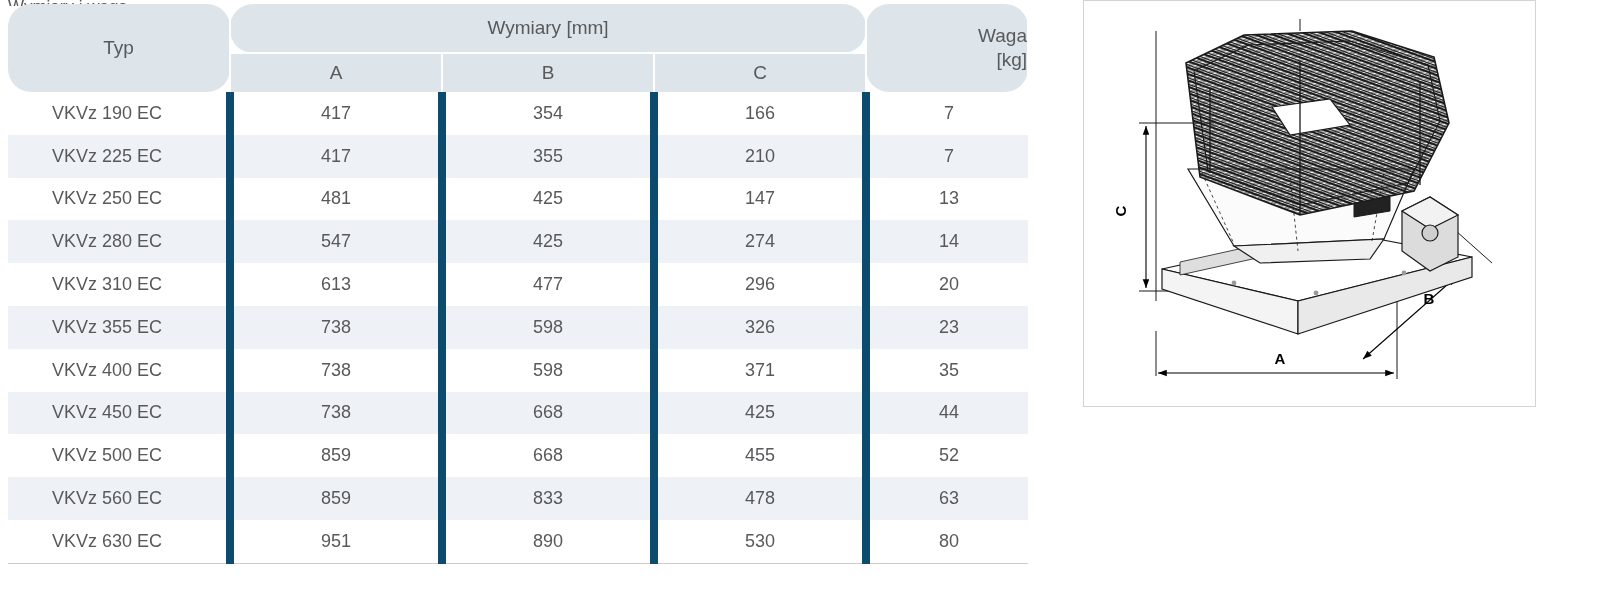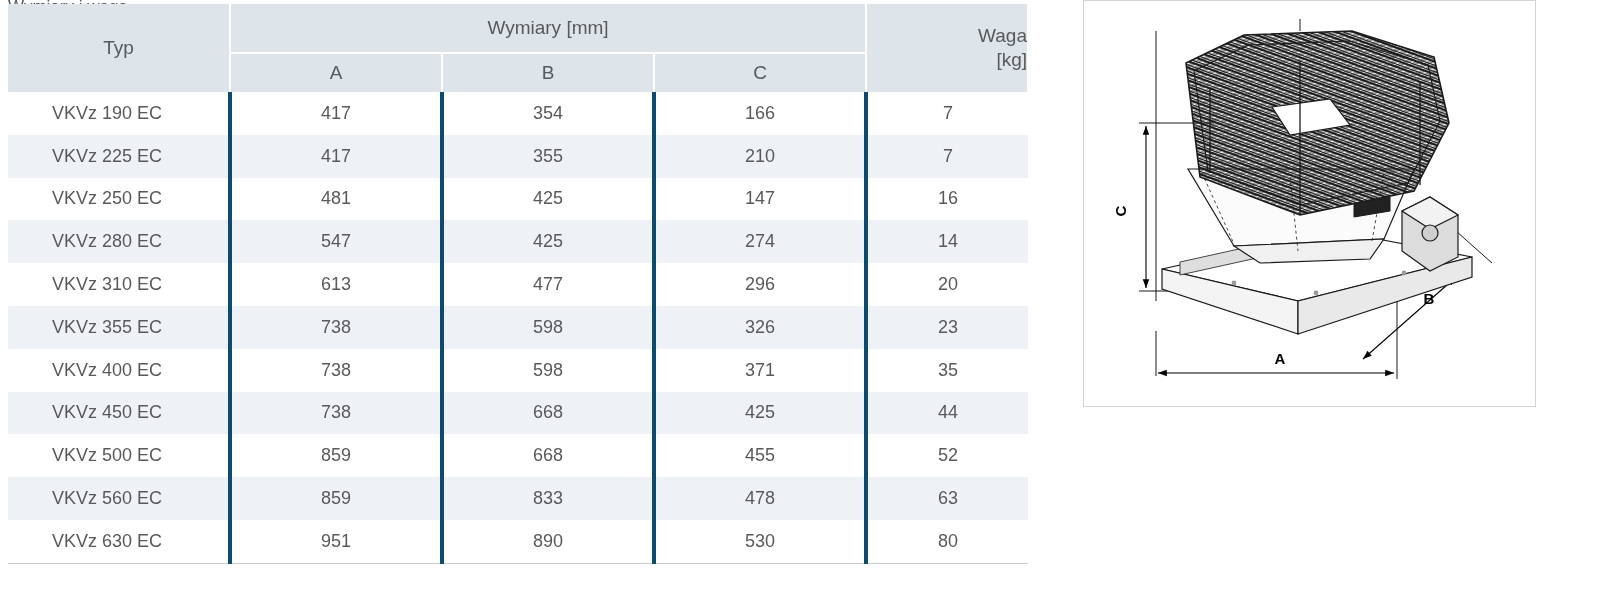--- a/index.html
+++ b/index.html
@@ -37,20 +37,21 @@
     vertical-align: middle;
   }
 
   
   thead tr.h1 th {
     background: #dde5ea;
     font-size: 19px;
     height: 48px;
     padding: 0;
     border-right: 2px solid #ffffff;
+    border-radius: 23px;
   }
   thead tr.h2 th {
     background: #dde5ea;
     font-size: 19px;
     height: 38px;
     padding: 0;
     border-right: 2px solid #ffffff;
     border-top: 2px solid #ffffff;
   }
   thead th.typ {
@@ -63,21 +64,21 @@
   thead th.waga {
     font-size: 19px;
     line-height: 1.25;
     text-align: right;
   }
 
   tbody td {
     height: 42.8px;
     font-size: 18px;
     padding: 0;
-    border-right: 4px solid #0c4a6e;
+    border-right: 8px solid #0c4a6e;
   }
   tbody tr.alt td {
     background: #eef2f6;
   }
   tbody tr.plain td {
     background: #ffffff;
   }
   tbody td.typcell {
     text-align: left;
     padding-left: 44px;
@@ -181,21 +182,21 @@
           <td>417</td>
           <td>355</td>
           <td>210</td>
           <td class="last">7</td>
         </tr>
         <tr class="plain">
           <td class="typcell">VKVz 250 EC</td>
           <td>481</td>
           <td>425</td>
           <td>147</td>
-          <td class="last">16</td>
+          <td class="last">13</td>
         </tr>
         <tr class="alt">
           <td class="typcell">VKVz 280 EC</td>
           <td>547</td>
           <td>425</td>
           <td>274</td>
           <td class="last">14</td>
         </tr>
         <tr class="plain">
           <td class="typcell">VKVz 310 EC</td>

